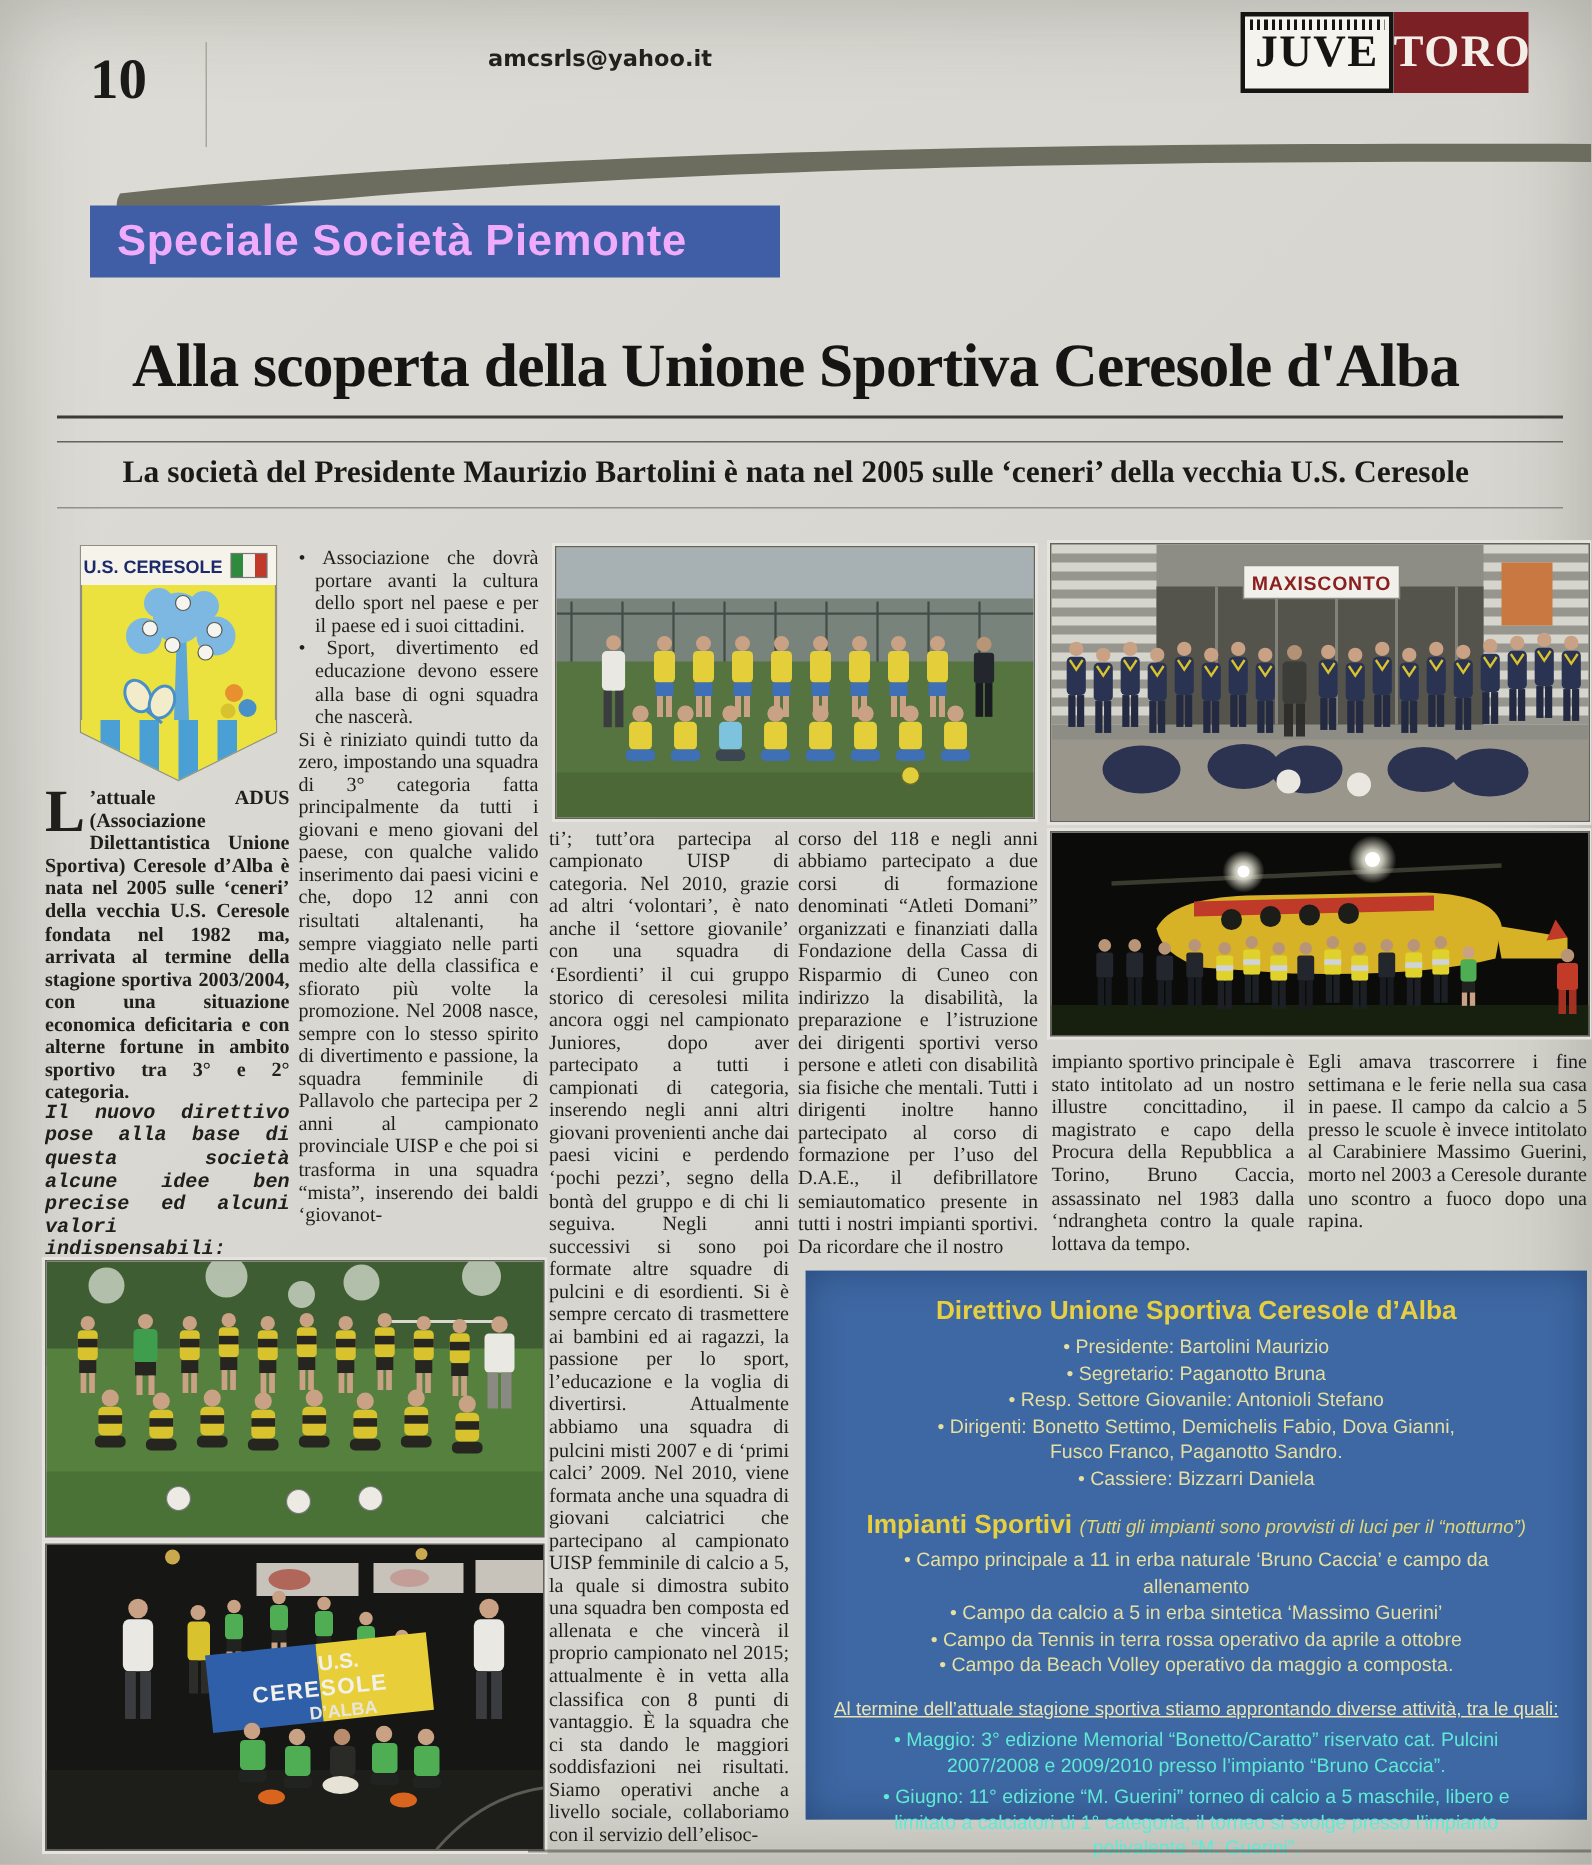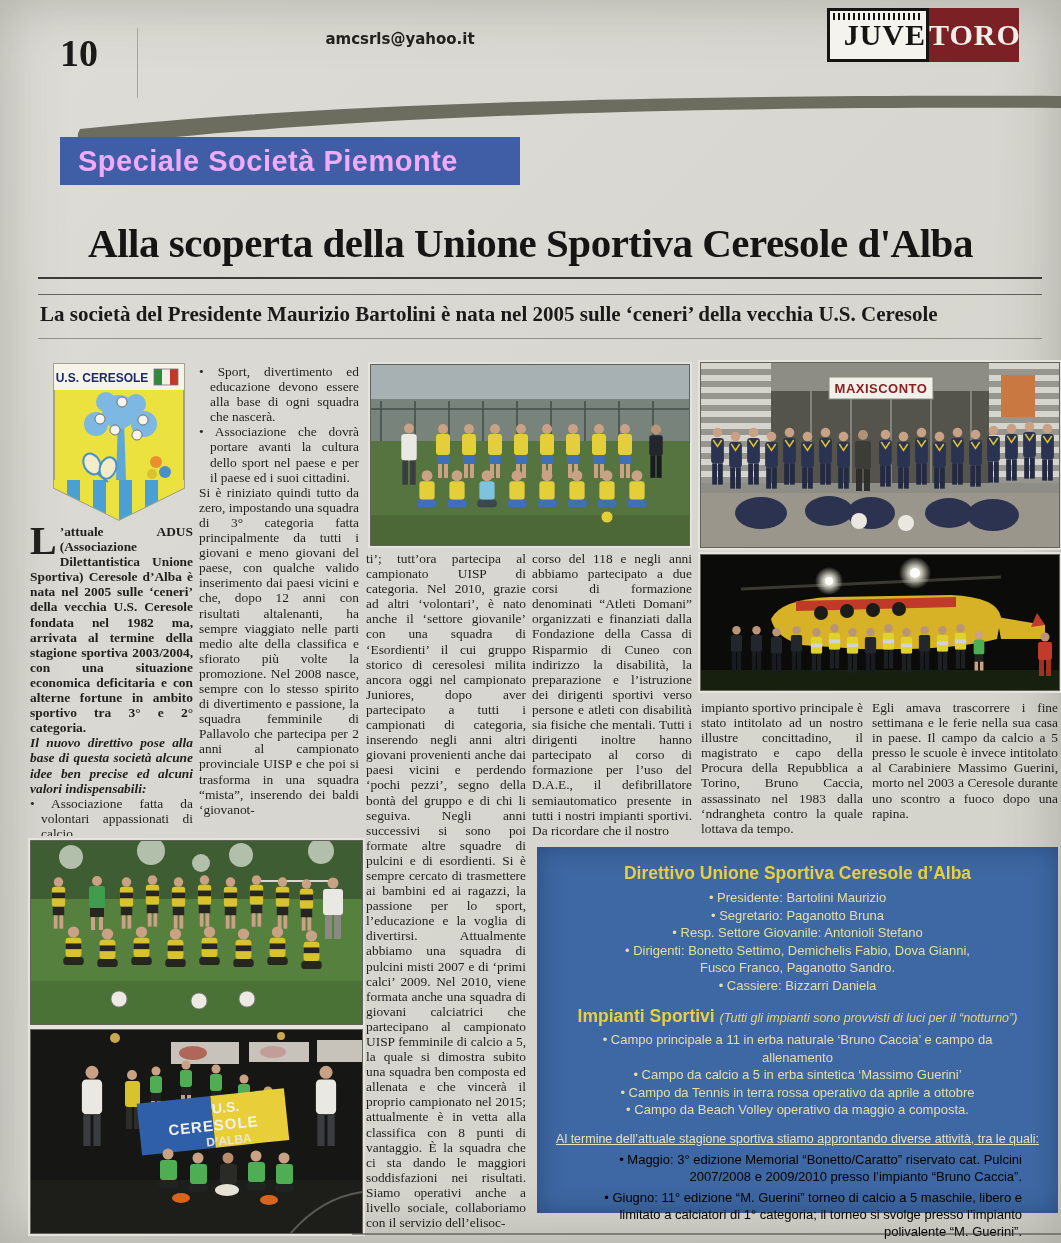--- a/index.html
+++ b/index.html
@@ -7,48 +7,48 @@
         background:linear-gradient(135deg,#dddcd6 0%,#d8d7d1 40%,#d2d1ca 100%);
         overflow:hidden;font-family:"Liberation Serif",serif;color:#21201d;
         box-shadow:inset 0 0 60px rgba(90,88,80,.35);}
   .abs{position:absolute;}
   
   .pagenum{font:bold 38px/1 "Liberation Serif",serif;color:#1a1a18;}
   .vline{width:1px;background:#a8a79f;}
   .email{font:600 15px/1 "DejaVu Sans",sans-serif;color:#22211e;}
   .mast{display:flex;}
   .mast .juve{background:#f4f3ee;border:3px solid #141412;color:#141412;
-      font:900 30px/48px "Liberation Serif",serif;letter-spacing:1px;width:96px;text-align:right;position:relative;}
+      font:900 30px/48px "Liberation Serif",serif;letter-spacing:1px;width:96px;text-align:center;position:relative;}
   .mast .juve .bars{position:absolute;left:3px;right:3px;top:2px;height:7px;
       background:repeating-linear-gradient(90deg,#141412 0 2px,#f4f3ee 2px 5px);}
   .mast .toro{background:#7b2125;color:#f3efe8;font:900 30px/54px "Liberation Serif",serif;
       letter-spacing:1px;width:90px;text-align:center;}
   
   .kicker{background:#3f5ea6;color:#f0abfc;font:bold 29px/48px "Liberation Sans",sans-serif;
       padding-left:18px;letter-spacing:.5px;}
   .headline{font:bold 41px/1.05 "Liberation Serif",serif;color:#161513;text-align:center;letter-spacing:-.5px;}
-  .subhead{font:bold 21px/1.1 "Liberation Serif",serif;color:#1b1a18;}
+  .subhead{font:bold 21px/1.1 "Liberation Serif",serif;color:#1b1a18;text-align:center;}
   .hr{background:#3c3b38;}
   
   .col{font:13.4px/15.1px "Liberation Serif",serif;text-align:justify;color:#201f1c;overflow:hidden;}
   .col p{margin:0;}
-  .col .ital{font-style:italic;font-weight:bold;}
+  .col .ital{font-style:italic;font-weight:bold;font-family:Liberation Mono, monospace;}
   .bullet{padding-left:11px;text-indent:-11px;}
   .dropcap{float:left;font:bold 40px/34px "Liberation Serif",serif;padding-right:3px;}
   
   .photo{border:1px solid #63625b;box-shadow:0 0 0 2px #e4e3dd;}
   
   .bluebox{background:#3e68a3;box-shadow:inset 0 0 24px rgba(20,40,80,.45);
       font-family:"Liberation Sans",sans-serif;text-align:center;color:#e6dfa0;}
   .bluebox .bb-title{font:bold 17.5px/20px "Liberation Sans",sans-serif;color:#e8cf3f;margin:16px 8px 6px;}
   .bluebox .bb-item{font:13px/17.5px "Liberation Sans",sans-serif;margin:0 30px;}
   .bluebox .bb-h2{margin:12px 8px 4px;font:bold 17.5px/20px "Liberation Sans",sans-serif;color:#e8cf3f;}
   .bluebox .bb-note{font:italic 12.5px/17px "Liberation Sans",sans-serif;color:#e2d777;font-weight:normal;margin-top:28px;}
   .bluebox .bb-intro{font:12.5px/16px "Liberation Sans",sans-serif;color:#e9e3b4;margin:12px 14px 4px;text-decoration:underline;}
-  .bluebox .bb-event{font:13px/17px "Liberation Sans",sans-serif;color:#000000;margin:4px 36px 0;text-align:right;}
+  .bluebox .bb-event{font:13px/17px "Liberation Sans",sans-serif;color:#5eead4;margin:4px 36px 0;}
   svg text{font-family:"Liberation Sans",sans-serif;}
 </style>
 </head>
 <body>
 
 <div class="page">
 
   <div class="abs pagenum" style="left:60px;top:34px">10</div>
   <div class="abs vline" style="left:137px;top:28px;height:70px"></div>
   <div class="abs email" style="left:300px;top:32px;width:200px;text-align:center">amcsrls@yahoo.it</div>
@@ -335,22 +335,22 @@
     </g>
   </svg>
 
   <div class="abs col" style="left:30px;top:524px;width:163px;height:312px">
     <p><span class="dropcap">L</span><b>’attuale ADUS (Associazione Dilettantistica Unione Sportiva) Ceresole d’Alba è nata nel 2005 sulle ‘ceneri’ della vecchia U.S. Ceresole fondata nel 1982 ma, arrivata al termine della stagione sportiva 2003/2004, con una situazione economica deficitaria e con alterne fortune in ambito sportivo tra 3° e 2° categoria.</b></p>
     <p class="ital">Il nuovo direttivo pose alla base di questa società alcune idee ben precise ed alcuni valori indispensabili:</p>
     <p class="bullet">• Associazione fatta da volontari appassionati di calcio.</p>
   </div>
 
   <div class="abs col" style="left:199px;top:364px;width:160px;height:470px">
+    <p class="bullet">• Associazione che dovrà portare avanti la cultura dello sport nel paese e per il paese ed i suoi cittadini.</p>
     <p class="bullet">• Sport, divertimento ed educazione devono essere alla base di ogni squadra che nascerà.</p>
-    <p class="bullet">• Associazione che dovrà portare avanti la cultura dello sport nel paese e per il paese ed i suoi cittadini.</p>
     <p>Si è riniziato quindi tutto da zero, impostando una squadra di 3° categoria fatta principalmente da tutti i giovani e meno giovani del paese, con qualche valido inserimento dai paesi vicini e che, dopo 12 anni con risultati altalenanti, ha sempre viaggiato nelle parti medio alte della classifica e sfiorato più volte la promozione. Nel 2008 nasce, sempre con lo stesso spirito di divertimento e passione, la squadra femminile di Pallavolo che partecipa per 2 anni al campionato provinciale UISP e che poi si trasforma in una squadra “mista”, inserendo dei baldi ‘giovanot-</p>
   </div>
 
   <div class="abs col" style="left:366px;top:551px;width:160px;height:678px">
     <p>ti’; tutt’ora partecipa al campionato UISP di categoria. Nel 2010, grazie ad altri ‘volontari’, è nato anche il ‘settore giovanile’ con una squadra di ‘Esordienti’ il cui gruppo storico di ceresolesi milita ancora oggi nel campionato Juniores, dopo aver partecipato a tutti i campionati di categoria, inserendo negli anni altri giovani provenienti anche dai paesi vicini e perdendo ‘pochi pezzi’, segno della bontà del gruppo e di chi li seguiva. Negli anni successivi si sono poi formate altre squadre di pulcini e di esordienti. Si è sempre cercato di trasmettere ai bambini ed ai ragazzi, la passione per lo sport, l’educazione e la voglia di divertirsi. Attualmente abbiamo una squadra di pulcini misti 2007 e di ‘primi calci’ 2009. Nel 2010, viene formata anche una squadra di giovani calciatrici che partecipano al campionato UISP femminile di calcio a 5, la quale si dimostra subito una squadra ben composta ed allenata e che vincerà il proprio campionato nel 2015; attualmente è in vetta alla classifica con 8 punti di vantaggio. È la squadra che ci sta dando le maggiori soddisfazioni nei risultati. Siamo operativi anche a livello sociale, collaboriamo con il servizio dell’elisoc-</p>
   </div>
 
   <div class="abs col" style="left:532px;top:551px;width:160px;height:296px">
     <p>corso del 118 e negli anni abbiamo partecipato a due corsi di formazione denominati “Atleti Domani” organizzati e finanziati dalla Fondazione della Cassa di Risparmio di Cuneo con indirizzo la disabilità, la preparazione e l’istruzione dei dirigenti sportivi verso persone e atleti con disabilità sia fisiche che mentali. Tutti i dirigenti inoltre hanno partecipato al corso di formazione per l’uso del D.A.E., il defibrillatore semiautomatico presente in tutti i nostri impianti sportivi. Da ricordare che il nostro</p>
   </div>

